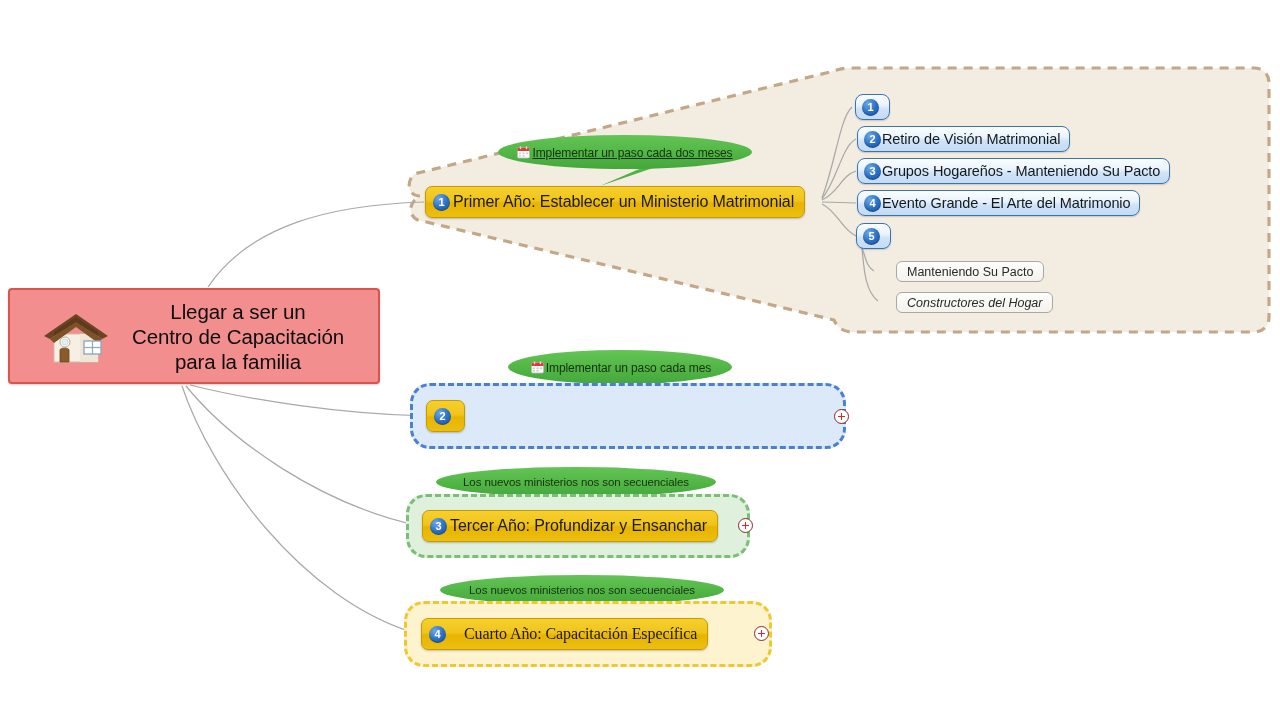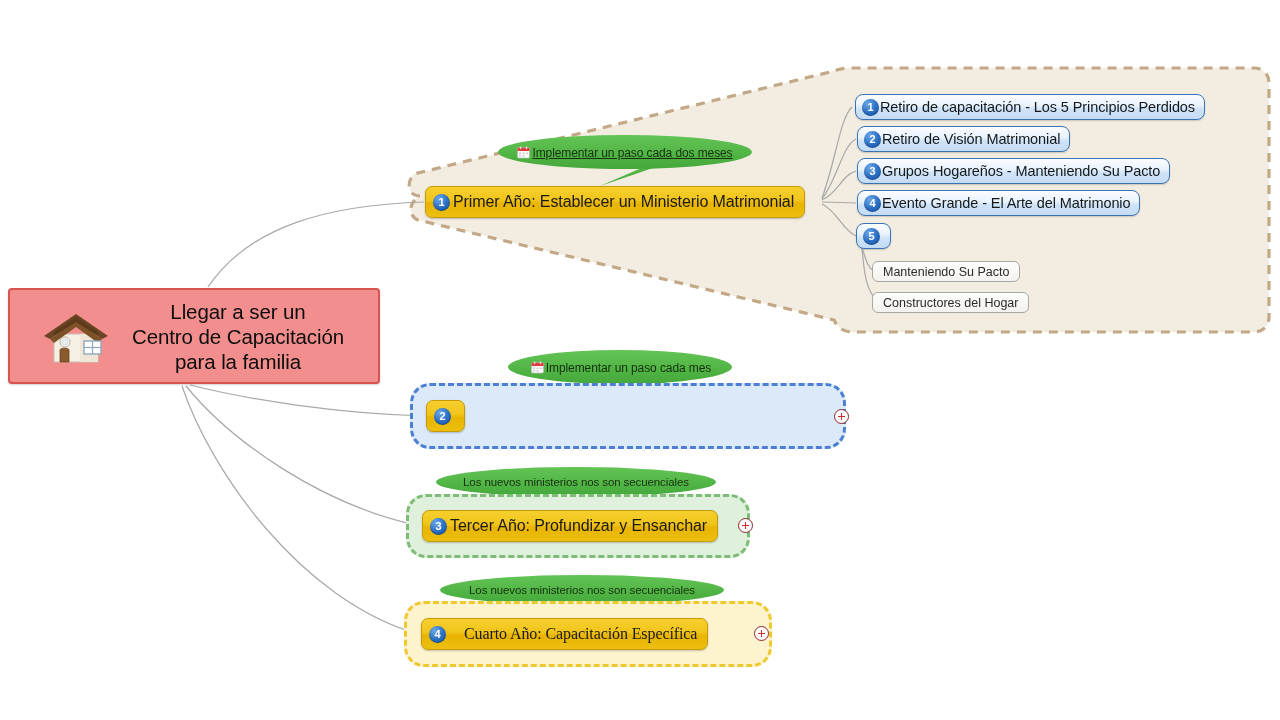--- a/index.html
+++ b/index.html
@@ -163,20 +163,21 @@
     height: 21px;
     border: 1px solid #a9a9a4;
     border-radius: 6px;
     background: linear-gradient(to bottom, #fdfdfb 0%, #f3f2ee 100%);
     display: flex;
     align-items: center;
     padding: 0 10px;
     white-space: nowrap;
     font-size: 12.5px;
     color: #2a2a2a;
+    margin-left: 24px;
   }
 
   
   .callout {
     position: absolute;
     box-sizing: border-box;
     border-radius: 50%;
     background: linear-gradient(to bottom, #63c255 0%, #4fb444 60%, #46a93c 100%);
     display: flex;
     align-items: center;
@@ -369,21 +370,20 @@
   <div class="expand-btn" style="left:738px; top:518px;"></div>
 
   <div class="year-node y4">
     <span class="num-badge">4</span>
     <span class="year-text">Cuarto Año: Capacitación Específica</span>
   </div>
   <div class="expand-btn" style="left:754px; top:626px;"></div>
 
   <div class="sub-node" style="left:855px; top:94px;">
     <span class="num-badge">1</span>
-    <span class="sub-text">Retiro de capacitación - Los 5 Principios Perdidos</span>
   </div>
 
   <div class="sub-node" style="left:857px; top:126px;">
     <span class="num-badge">2</span>
     <span class="sub-text">Retiro de Visión Matrimonial</span>
   </div>
 
   <div class="sub-node" style="left:857px; top:158px;">
     <span class="num-badge">3</span>
     <span class="sub-text">Grupos Hogareños - Manteniendo Su Pacto</span>
@@ -392,15 +392,15 @@
   <div class="sub-node" style="left:857px; top:190px;">
     <span class="num-badge">4</span>
     <span class="sub-text">Evento Grande - El Arte del Matrimonio</span>
   </div>
 
   <div class="sub-node" style="left:856px; top:223px;">
     <span class="num-badge">5</span>
   </div>
 
   <div class="leaf-node" style="left:872px; top:261px;">Manteniendo Su Pacto</div>
-  <div class="leaf-node" style="left:872px; top:292px;">Constructores del Hogar</div>
+  <div class="leaf-node" style="left:872px; top:292px;font-style:italic;">Constructores del Hogar</div>
 
 </div>
 
 </body></html>

